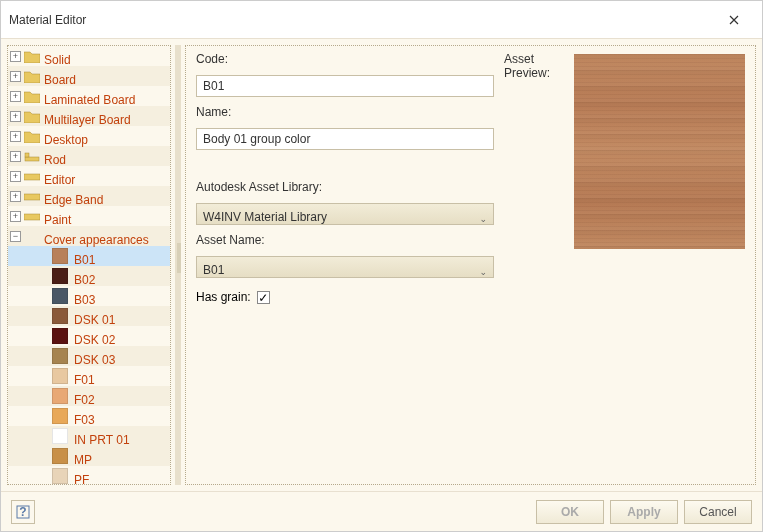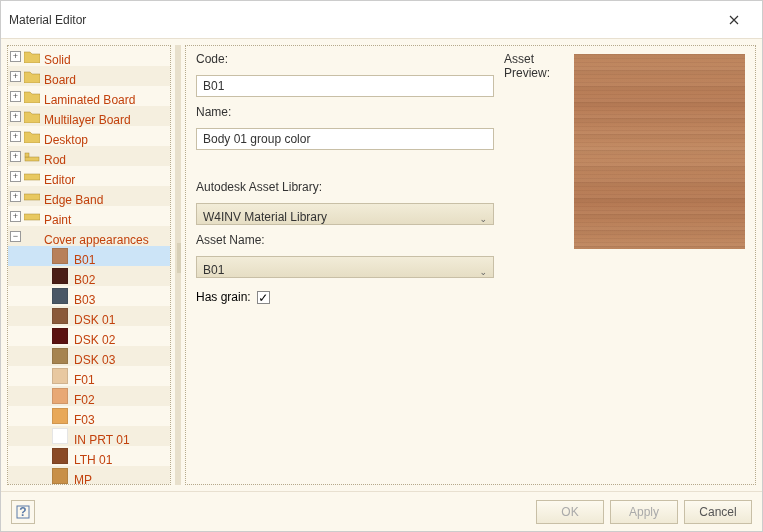--- a/index.html
+++ b/index.html
@@ -38,21 +38,21 @@
 .check-row { display: flex; align-items: flex-end; gap: 6px; margin-top: 4px; }
 .checkbox { width: 13px; height: 13px; border: 1px solid #888; background: #fff; display: flex; align-items: center; justify-content: center; font-size: 10px; }
 
 .preview { width: 195px; height: 195px; background: linear-gradient(180deg, #c08860 0%, #b87c56 25%, #c28a62 50%, #b67a54 75%, #c08860 100%); position: relative; margin-top: 2px; }
 .preview::before { content: ""; position: absolute; inset: 0; background: repeating-linear-gradient(180deg, rgba(90,50,30,0.08) 0px, rgba(90,50,30,0.08) 1px, transparent 1px, transparent 4px), repeating-linear-gradient(180deg, rgba(0,0,0,0.04) 0px, transparent 8px, rgba(255,255,255,0.03) 16px); }
 
 .footer { height: 40px; display: flex; align-items: center; padding: 0 10px; gap: 6px; border-top: 1px solid #e8e0d0; background: #fcf8ed; }
 .help-btn { width: 24px; height: 24px; border: 1px solid #c8bfa6; background: #fcf8ed; display: flex; align-items: center; justify-content: center; cursor: pointer; }
 .spacer { flex: 1; }
 .btn { width: 68px; height: 24px; border: 1px solid #c8bfa6; background: linear-gradient(#fdfaf0, #f0ead6); color: #555; display: flex; align-items: center; justify-content: center; cursor: pointer; }
-.btn.disabled { color: #aaa; cursor: default; }
+.btn.disabled { color: #aaa; cursor: default; font-weight: bold; }
 </style>
 </head>
 <body>
 
 <div class="window">
   <div class="titlebar">
     <div class="title">Material Editor</div>
     <div class="close-btn">
       <svg viewBox="0 0 10 10">
           <path d="M1 1 L9 9 M9 1 L1 9" stroke="#333" stroke-width="1.2"></path>
@@ -174,25 +174,20 @@
         </div>
         <div class="tree-row">
           <div class="expander blank"></div>
           <div class="swatch" style="background:#e8a858"></div>
           <span class="tree-label">F03</span>
         </div>
         <div class="tree-row alt">
           <div class="expander blank"></div>
           <div class="swatch" style="background:#ffffff"></div>
           <span class="tree-label">IN PRT 01</span>
-        </div>
-        <div class="tree-row">
-          <div class="expander blank"></div>
-          <div class="swatch" style="background:#8a4a26"></div>
-          <span class="tree-label">LTH 01</span>
         </div>
         <div class="tree-row alt">
           <div class="expander blank"></div>
           <div class="swatch" style="background:#c89048"></div>
           <span class="tree-label">MP</span>
         </div>
         <div class="tree-row">
           <div class="expander blank"></div>
           <div class="swatch" style="background:#e8d4b8"></div>
           <span class="tree-label">PF</span>

